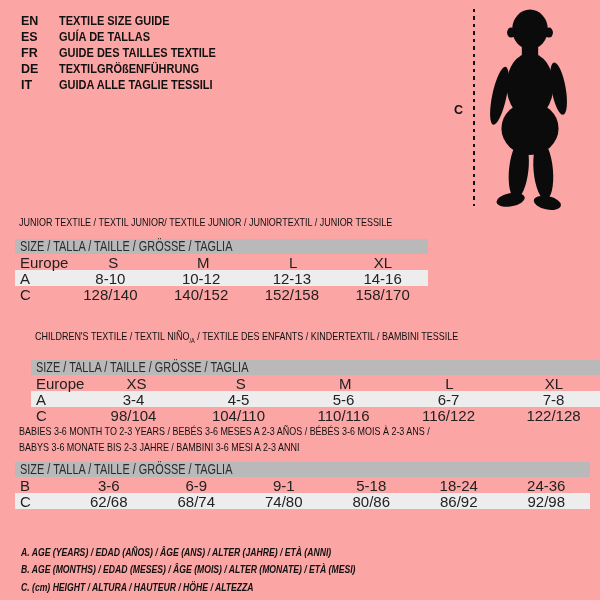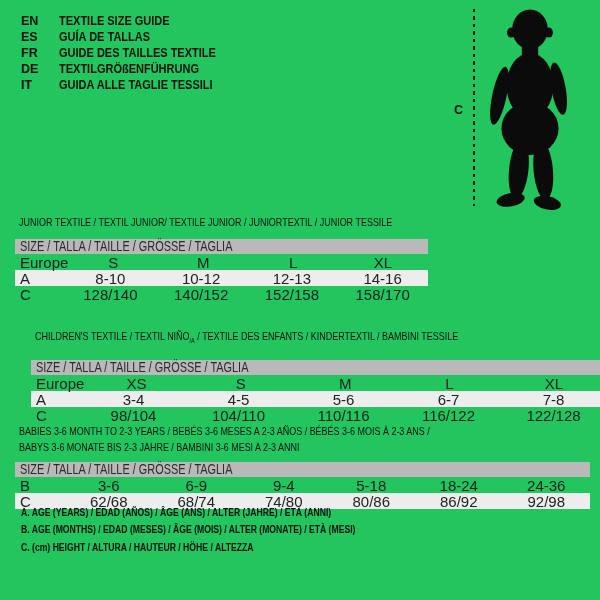--- a/index.html
+++ b/index.html
@@ -1,19 +1,19 @@
 <!DOCTYPE html>
 <html><head>
 <meta charset="utf-8">
 <style>
   html,body { margin:0; padding:0; }
   .page {
     position: relative;
     width: 600px; height: 600px;
-    background: #22c55e;
+    background: #fca5a5;
     font-family: "Liberation Sans", sans-serif;
     color: #1a1a1a;
     overflow: hidden;
   }
   .cond { display:inline-block; white-space:nowrap; transform-origin:0 50%; }
   .sx88 { transform: scaleX(0.88); }
   .sx78 { transform: scaleX(0.78); }
   .sx75 { transform: scaleX(0.75); }
 
   
@@ -43,21 +43,21 @@
   .bar {
     height:15px; line-height:15px; background:#b9b9b9;
     font-size:14px; color:#2b2b2b; padding-left:5px; box-sizing:border-box;
   }
   .row { display:flex; height:16px; line-height:17px; font-size:15px; color:#222; }
   .row.alt { background:#ededed; }
   .c0 { flex:0 0 50px; padding-left:5px; box-sizing:border-box; text-align:left; }
   .c  { flex:1; text-align:center; }
 
   
-  .notes { position:absolute; left:21px; top:504px; }
+  .notes { position:absolute; left:21px; top:544px;font-style:italic; }
   .note-line { line-height:17.3px; font-size:11.5px; font-weight:bold; color:#111; }
 </style>
 </head>
 <body>
 
 <div class="page">
 
   <div class="lang-list">
     <div class="lang-row">
       <span class="lang-code">EN</span>
@@ -173,21 +173,21 @@
       <div><span class="cond sx78">BABYS 3-6 MONATE BIS 2-3 JAHRE / BAMBINI 3-6 MESI A 2-3 ANNI</span></div>
     </div>
     <div class="grid">
       <div class="bar">
         <span class="cond sx78">SIZE / TALLA / TAILLE / GRÖSSE / TAGLIA</span>
       </div>
       <div class="row">
         <span class="c0">B</span>
         <span class="c">3-6</span>
         <span class="c">6-9</span>
-        <span class="c">9-4</span>
+        <span class="c">9-1</span>
         <span class="c">5-18</span>
         <span class="c">18-24</span>
         <span class="c">24-36</span>
       </div>
       <div class="row alt">
         <span class="c0">C</span>
         <span class="c">62/68</span>
         <span class="c">68/74</span>
         <span class="c">74/80</span>
         <span class="c">80/86</span>

